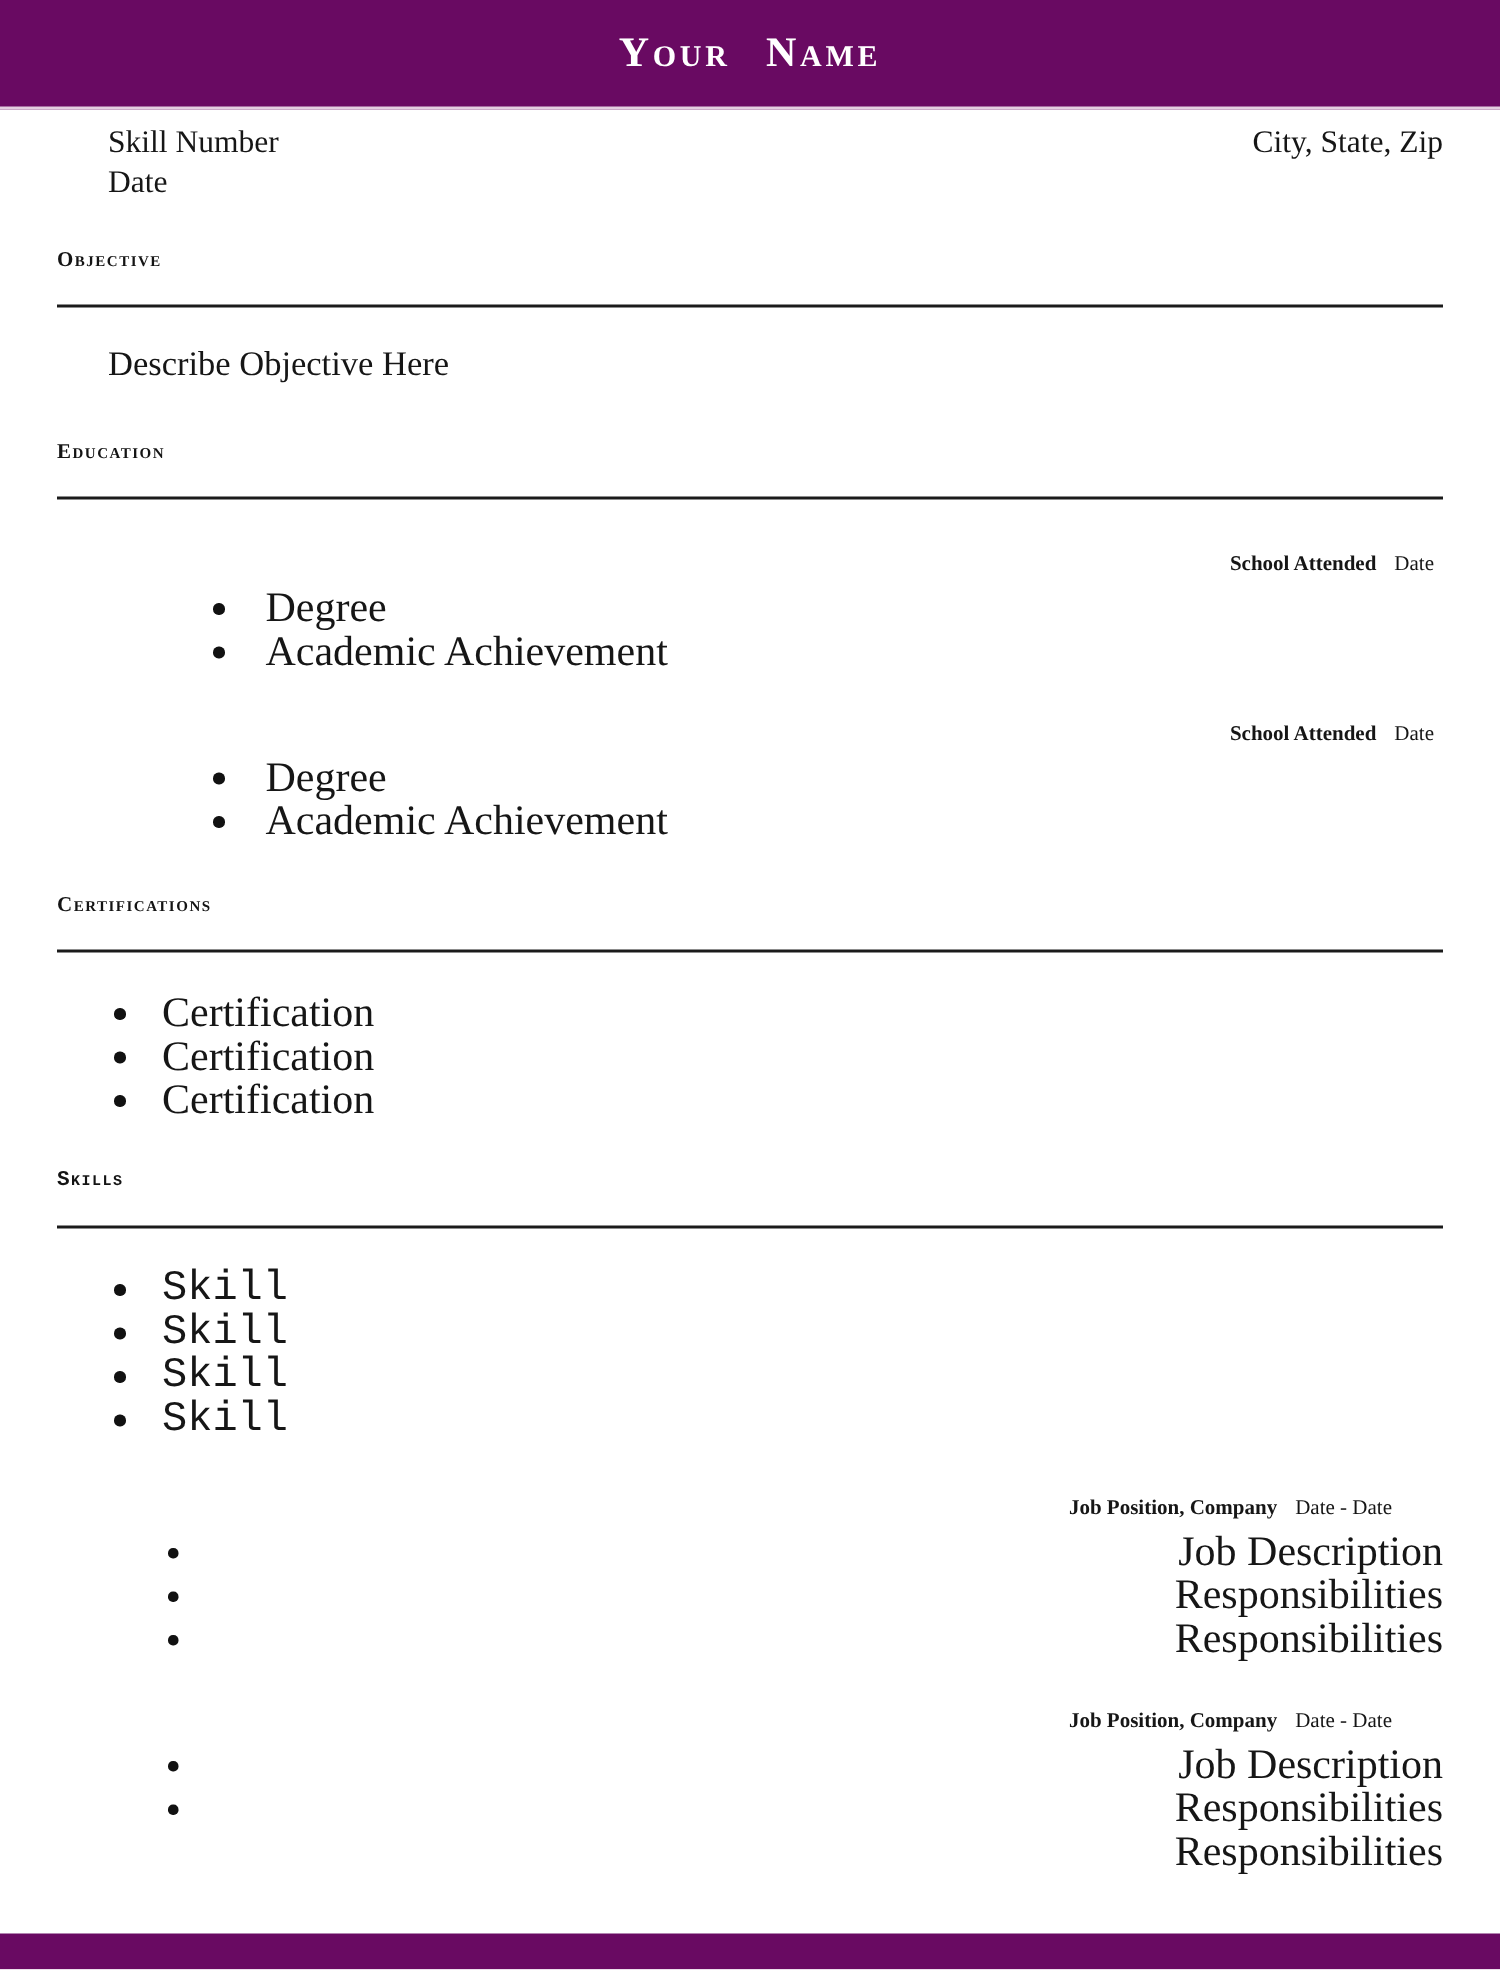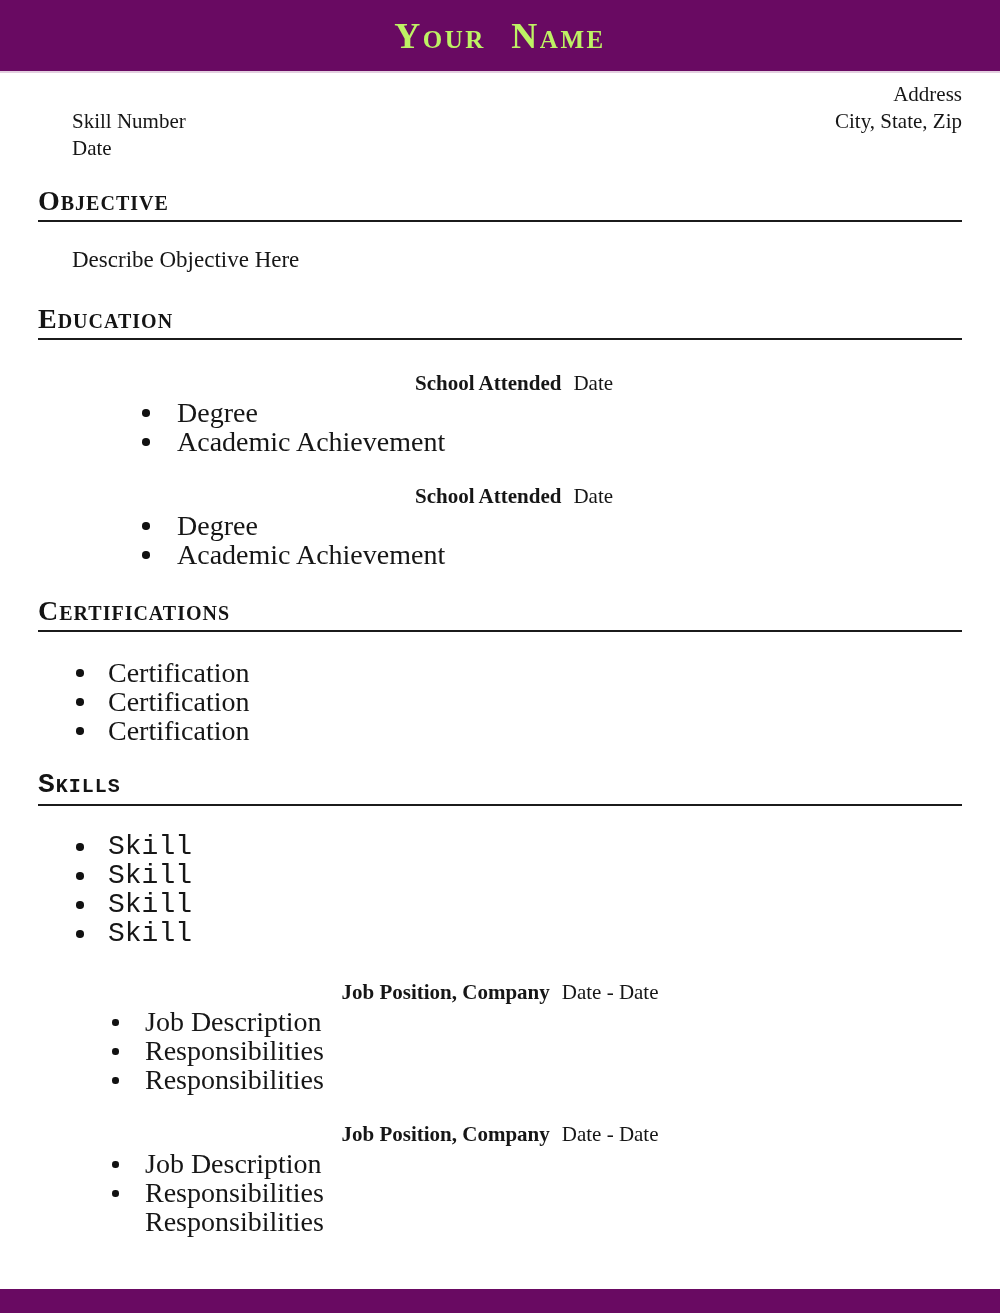--- a/index.html
+++ b/index.html
@@ -20,24 +20,24 @@
     height: 73px;
     background: #690a62;
     border-bottom: 2px solid #e3cfe0;
     display: flex;
     align-items: center;
     justify-content: center;
   }
   .name-title {
     font-variant: small-caps;
     font-weight: 600;
-    font-size: 36px;
+    font-size: 28px;
     letter-spacing: 2.5px;
     word-spacing: 14px;
-    color: #bef264;
+    color: #ffffff;
   }
   .footer-bar {
     position: absolute;
     left: 0; bottom: 0;
     width: 100%; height: 24px;
     background: #690a62;
   }
 
   
   .contact {
@@ -47,45 +47,45 @@
   }
   .contact-row { display: flex; justify-content: space-between; }
   .contact-row .left { padding-left: 34px; }
   .contact-row.right-only { justify-content: flex-end; }
 
   
   .section { margin: 0 38px; }
   .section-heading {
     font-variant: small-caps;
     font-weight: bold;
-    font-size: 28px;
+    font-size: 14px;
     letter-spacing: 1px;
     line-height: 23px;
-    padding-bottom: 8px;
+    padding-bottom: 18px;
     border-bottom: 2px solid #1b1b1b;
     color: #141414;
   }
   .mt-objective   { margin-top: 27px; }
   .mt-education   { margin-top: 33px; }
   .mt-certs       { margin-top: 30px; }
   .mt-skills      { margin-top: 28px; font-family: Liberation Mono, monospace; }
   .mt-experience  { margin-top: 24px; }
 
   .objective-body {
     margin-top: 23px;
     padding-left: 34px;
     font-size: 23px;
     line-height: 29px;
   }
 
   
   .entry-header {
     display: flex;
-    justify-content: center;
-    font-size: 21px;
+    justify-content: flex-end;
+    font-size: 14px;
     line-height: 29px;
     gap: 12px;
   }
   .entry-header .entry-title { padding-left: 34px; font-weight: bold; }
   .edu-entry-1 { margin-top: 29px; }
   .edu-entry-2 { margin-top: 26px; }
   .exp-entry-1 { margin-top: 30px; }
   .exp-entry-2 { margin-top: 26px; }
   .edu-date { margin-right: 6px; }
   .exp-date { margin-right: 34px; }
@@ -104,37 +104,34 @@
     background: #111111;
   }
   
   .edu-list li { padding-left: 139px; }
   .edu-list .dot { left: 104px; }
   
   .flat-list { margin-top: 26px; }
   .flat-list li { padding-left: 70px; }
   .flat-list .dot { left: 38px; }
   
-  .exp-list li { padding-left: 107px; }
+  .exp-list li { padding-left: 107px; text-align: right; }
   .exp-list .dot { left: 74px; width: 6.5px; height: 6.5px; top: 12px; }
   .exp-list li.no-bullet { padding-left: 107px; }
 </style>
 </head>
 <body>
 
 <div class="page">
 
   <div class="header-bar">
     <div class="name-title">Your Name</div>
   </div>
 
   <div class="contact">
-    <div class="contact-row right-only">
-      <span>Address</span>
-    </div>
     <div class="contact-row">
       <span class="left">Skill Number</span>
       <span>City, State, Zip</span>
     </div>
     <div class="contact-row">
       <span class="left">Date</span>
     </div>
   </div>
 
   <div class="section mt-objective">

